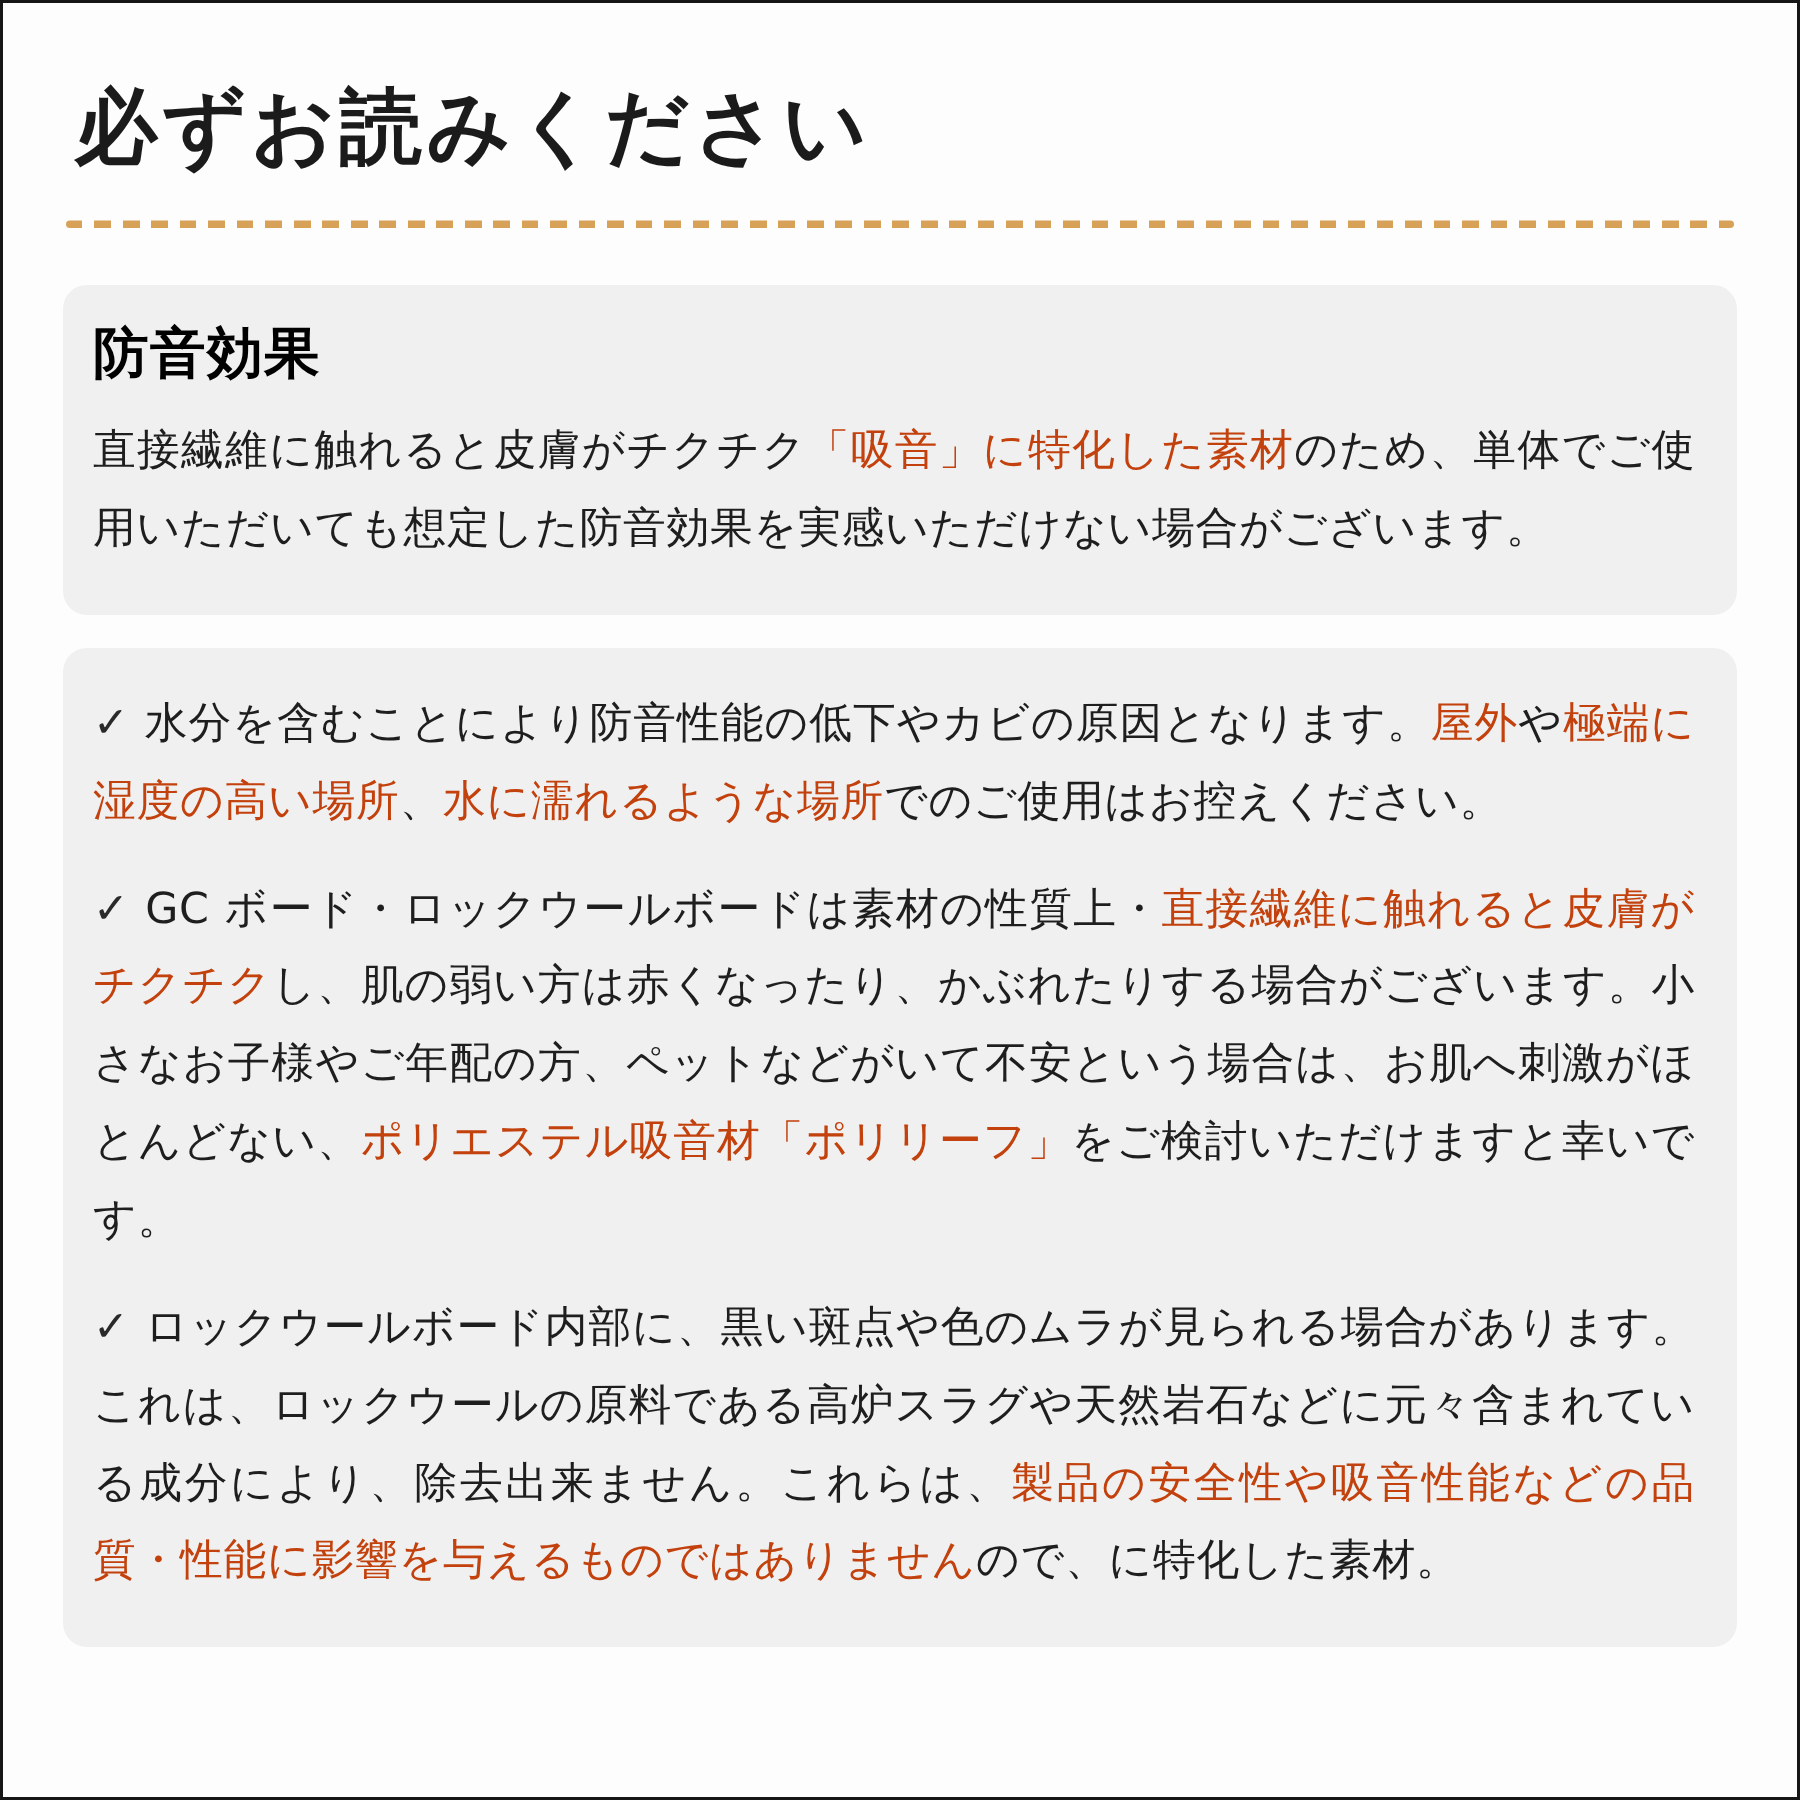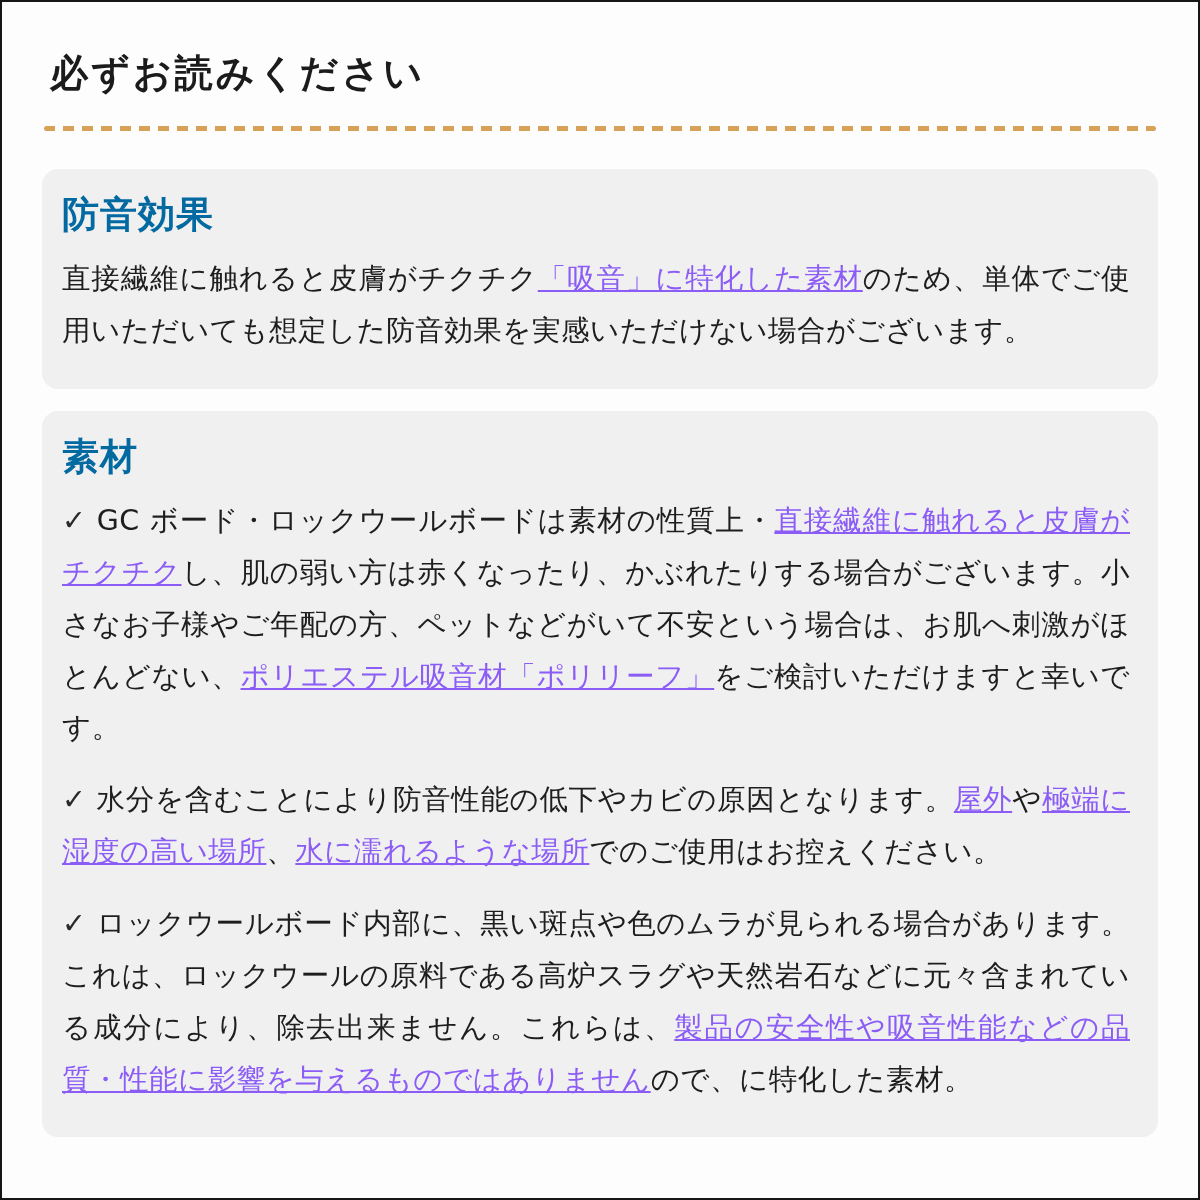--- a/index.html
+++ b/index.html
@@ -12,21 +12,21 @@
   }
   .page{
     box-sizing:border-box;
     width:1200px;height:1200px;
     border:2px solid #161616;
     background:#fdfdfd;
     padding:30px 40px 0 40px;
     overflow:hidden;
   }
   .page-title{
-    font-size:38px;
+    font-size:55px;
     font-weight:700;
     color:#1b1b1b;
     letter-spacing:3px;
     margin:18px 0 0 8px;
     line-height:1.25;
   }
   .divider{
     height:5px;
     margin:28px 2px 38px 2px;
     background:repeating-linear-gradient(90deg,#d8a158 0 11px,transparent 11px 19px);
@@ -34,34 +34,34 @@
   }
   .card{
     background:#f0f0f0;
     border-radius:16px;
     padding:24px 28px 26px 20px;
     margin-bottom:22px;
   }
   .card-heading{
     font-size:37px;
     font-weight:700;
-    color:#0369a1;
+    color:#000000;
     margin:0 0 16px 0;
     letter-spacing:1px;
     line-height:1.2;
   }
   .card p.body-para{
     font-size:28.5px;
     line-height:1.82;
     margin:0 0 20px 0;
     text-align:justify;
     letter-spacing:0.5px;
   }
   .card p.body-para:last-child{margin-bottom:6px;}
-  .em{color:#8b5cf6;text-decoration:underline;}
+  .em{color:#c2410c;}
   .check{
     font-weight:700;
     color:#2a2a2a;
     margin-right:10px;
   }
 </style>
 </head>
 <body>
 
 <div class="page">
@@ -69,19 +69,18 @@
   <h1 class="page-title">必ずお読みください</h1>
 
   <div class="divider"></div>
 
   <section class="card">
     <h2 class="card-heading">防音効果</h2>
     <p class="body-para"><span>直接繊維に触れると皮膚がチクチク</span><span class="em">「吸音」に特化した素材</span><span>のため、単体でご使用いただいても想定した防音効果を実感いただけない場合がございます。</span></p>
   </section>
 
   <section class="card">
-    <h2 class="card-heading">素材</h2>
+    <p class="body-para"><span class="check">✓</span><span>水分を含むことにより防音性能の低下やカビの原因となります。</span><span class="em">屋外</span><span>や</span><span class="em">極端に湿度の高い場所</span><span>、</span><span class="em">水に濡れるような場所</span><span>でのご使用はお控えください。</span></p>
     <p class="body-para"><span class="check">✓</span><span>GC ボード・ロックウールボードは素材の性質上・</span><span class="em">直接繊維に触れると皮膚がチクチク</span><span>し、肌の弱い方は赤くなったり、かぶれたりする場合がございます。小さなお子様やご年配の方、ペットなどがいて不安という場合は、お肌へ刺激がほとんどない、</span><span class="em">ポリエステル吸音材「ポリリーフ」</span><span>をご検討いただけますと幸いです。</span></p>
-    <p class="body-para"><span class="check">✓</span><span>水分を含むことにより防音性能の低下やカビの原因となります。</span><span class="em">屋外</span><span>や</span><span class="em">極端に湿度の高い場所</span><span>、</span><span class="em">水に濡れるような場所</span><span>でのご使用はお控えください。</span></p>
     <p class="body-para"><span class="check">✓</span><span>ロックウールボード内部に、黒い斑点や色のムラが見られる場合があります。これは、ロックウールの原料である高炉スラグや天然岩石などに元々含まれている成分により、除去出来ません。これらは、</span><span class="em">製品の安全性や吸音性能などの品質・性能に影響を与えるものではありません</span><span>ので、に特化した素材。</span></p>
   </section>
 
 </div>
 
 </body></html>

